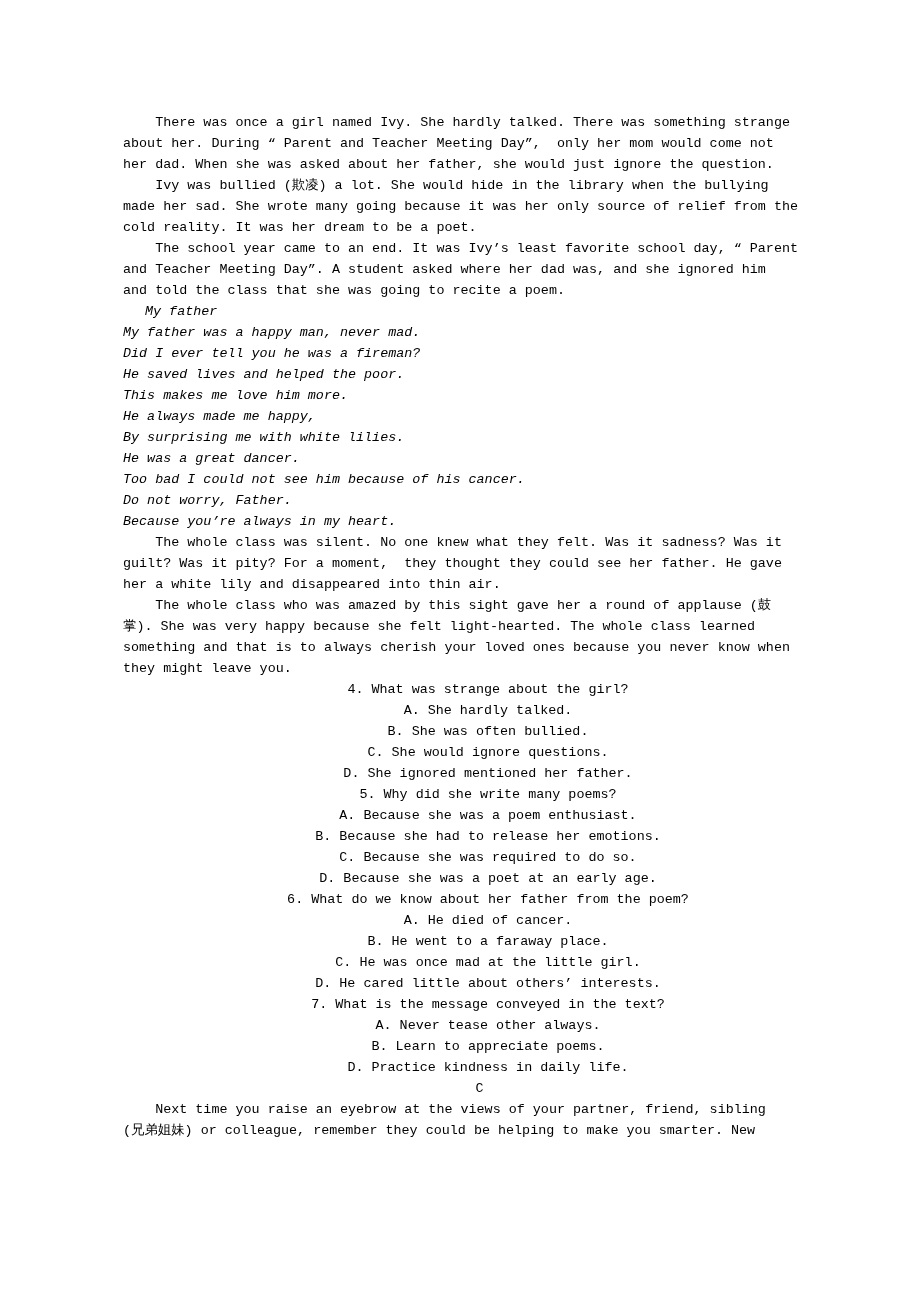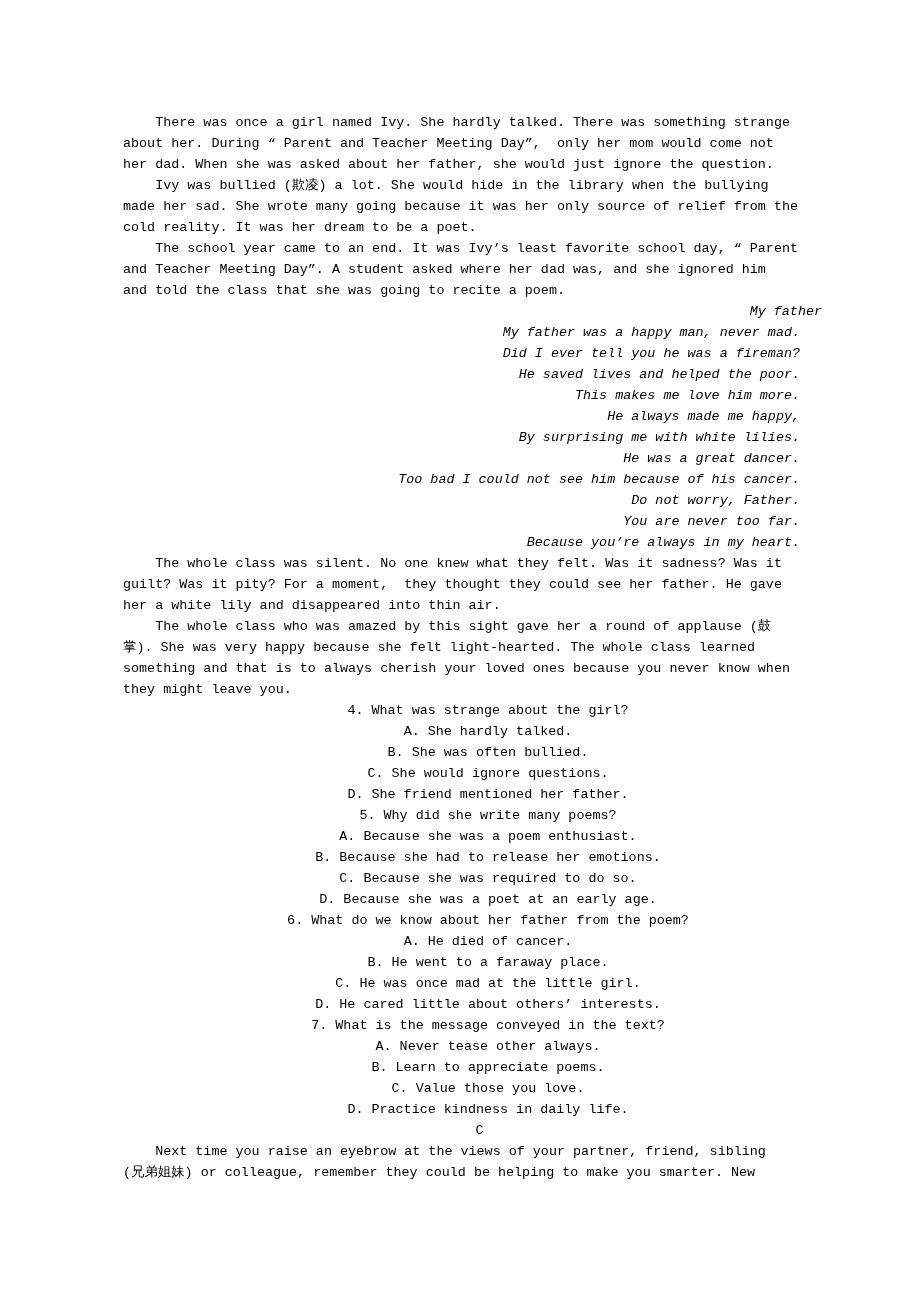--- a/index.html
+++ b/index.html
@@ -10,21 +10,21 @@
     color: #000000;
     font-family: "Liberation Mono", "DejaVu Sans Mono", monospace;
     font-size: 13.4px;
     line-height: 21px;
     overflow: hidden;
   }
   .page { padding: 112px 99px 0 123px; }
   .para { margin: 0; white-space: pre-wrap; }
   .poem { width: 677px; }
   .poem-line {
-    text-align: right;
+    text-align: left;
     font-style: italic;
     white-space: pre;
   }
   .poem-title { position: relative; left: 22px; }
   .qline { margin-left: 32px; white-space: pre; text-align: center; }
   .section-label {
     width: 677px;
     text-align: center;
     position: relative;
     left: 18px;
@@ -49,52 +49,50 @@
     <div id="poem-lines">
         <div class="poem-line">My father was a happy man, never mad.</div>
         <div class="poem-line">Did I ever tell you he was a fireman?</div>
         <div class="poem-line">He saved lives and helped the poor.</div>
         <div class="poem-line">This makes me love him more.</div>
         <div class="poem-line">He always made me happy,</div>
         <div class="poem-line">By surprising me with white lilies.</div>
         <div class="poem-line">He was a great dancer.</div>
         <div class="poem-line">Too bad I could not see him because of his cancer.</div>
         <div class="poem-line">Do not worry, Father.</div>
-        <div class="poem-line">You are never too far.</div>
         <div class="poem-line">Because you’re always in my heart.</div>
       </div>
   </div>
 
   <div class="para">    The whole class was silent. No one knew what they felt. Was it sadness? Was it
 guilt? Was it pity? For a moment,  they thought they could see her father. He gave
 her a white lily and disappeared into thin air.</div>
   <div class="para">    The whole class who was amazed by this sight gave her a round of applause (鼓
 掌). She was very happy because she felt light-hearted. The whole class learned
 something and that is to always cherish your loved ones because you never know when
 they might leave you.</div>
 
   <div id="questions">
       <div class="qline">4. What was strange about the girl?</div>
       <div class="qline">A. She hardly talked.</div>
       <div class="qline">B. She was often bullied.</div>
       <div class="qline">C. She would ignore questions.</div>
-      <div class="qline">D. She friend mentioned her father.</div>
+      <div class="qline">D. She ignored mentioned her father.</div>
       <div class="qline">5. Why did she write many poems?</div>
       <div class="qline">A. Because she was a poem enthusiast.</div>
       <div class="qline">B. Because she had to release her emotions.</div>
       <div class="qline">C. Because she was required to do so.</div>
       <div class="qline">D. Because she was a poet at an early age.</div>
       <div class="qline">6. What do we know about her father from the poem?</div>
       <div class="qline">A. He died of cancer.</div>
       <div class="qline">B. He went to a faraway place.</div>
       <div class="qline">C. He was once mad at the little girl.</div>
       <div class="qline">D. He cared little about others’ interests.</div>
       <div class="qline">7. What is the message conveyed in the text?</div>
       <div class="qline">A. Never tease other always.</div>
       <div class="qline">B. Learn to appreciate poems.</div>
-      <div class="qline">C. Value those you love.</div>
       <div class="qline">D. Practice kindness in daily life.</div>
     </div>
 
   <div class="section-label">C</div>
   <div class="para">    Next time you raise an eyebrow at the views of your partner, friend, sibling
 (兄弟姐妹) or colleague, remember they could be helping to make you smarter. New</div>
 </div>
 
 </body></html>

